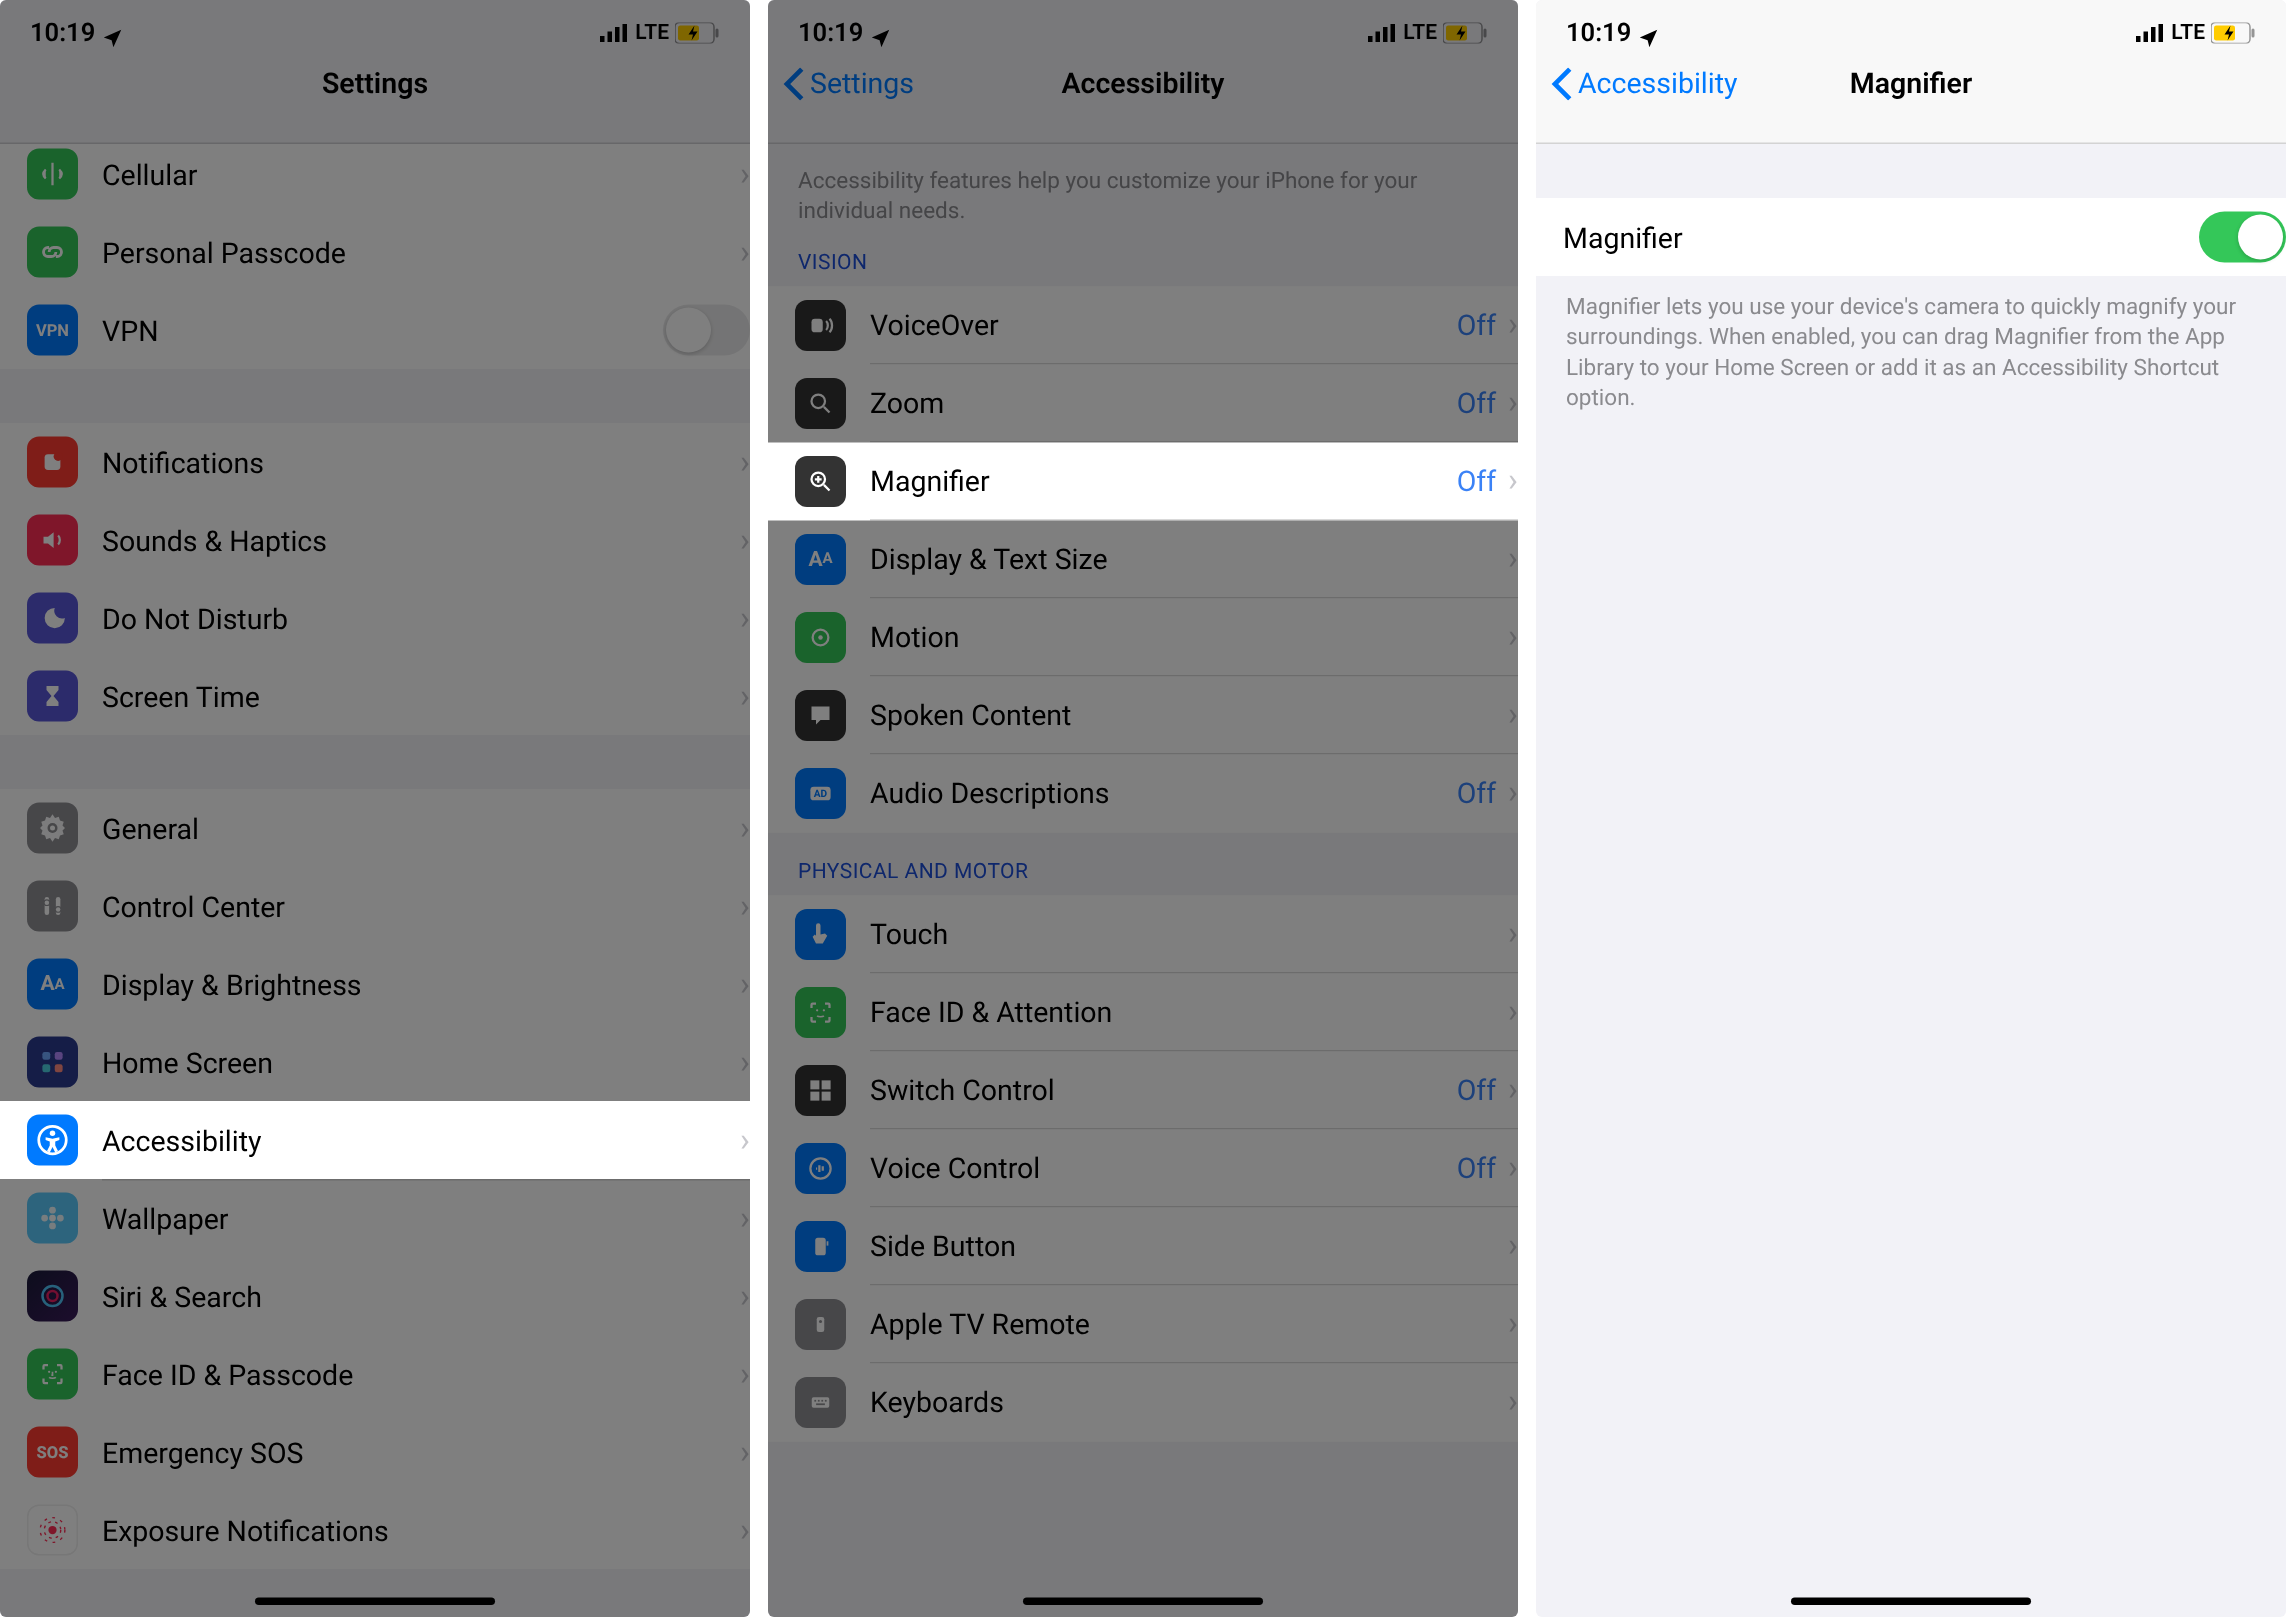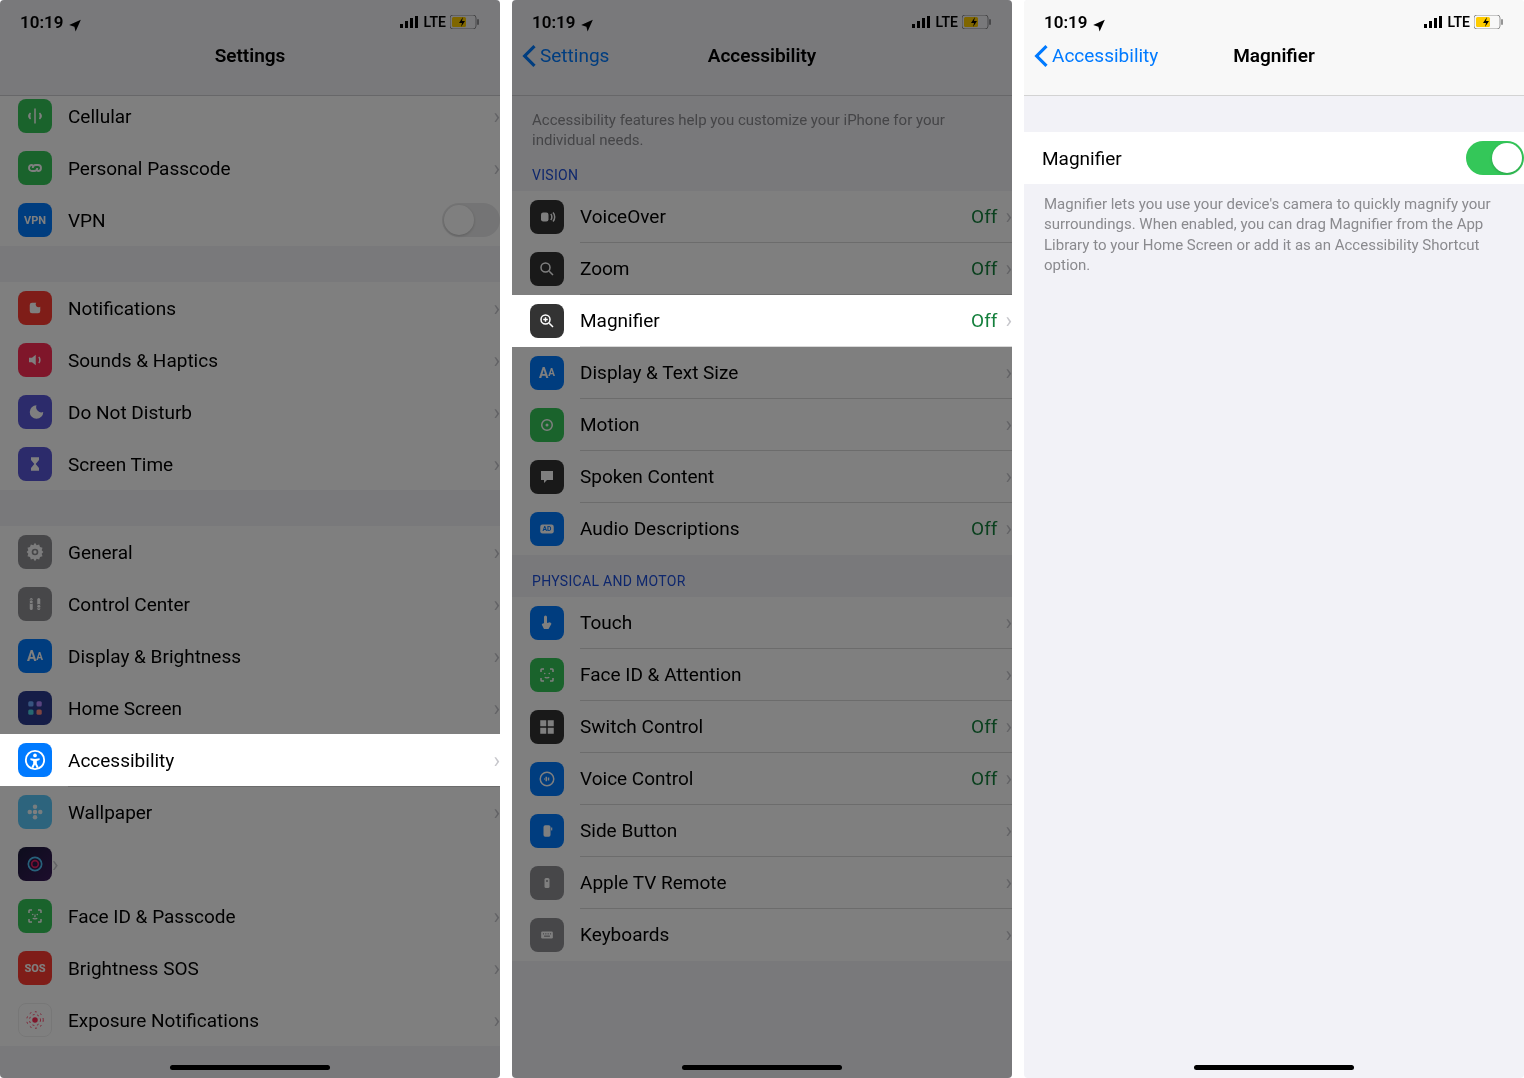--- a/index.html
+++ b/index.html
@@ -92,21 +92,21 @@
     font-size: 18px;
   }
   .row .label {
     flex: 1;
     font-size: 19px;
     color: #000;
     margin-left: 16px;
   }
   .row .value {
     font-size: 19px;
-    color: #15803d;
+    color: #3b82f6;
     margin-right: 8px;
   }
   .row .chev {
     color: #c7c7cc;
     font-size: 22px;
   }
   .row:not(:last-child)::after {
     content: "";
     position: absolute;
     left: 68px; right: 0; bottom: 0;
@@ -319,37 +319,38 @@
         <span class="label">Wallpaper</span>
         <span class="chev">›</span>
       </div>
       <div class="row">
         <div class="icon" style="background:linear-gradient(135deg,#1a1a3a,#3a1a5a)">
             <svg width="20" height="20" viewBox="0 0 24 24">
               <circle cx="12" cy="12" r="8" fill="none" stroke="#4fc3f7" stroke-width="2"></circle>
               <circle cx="12" cy="12" r="4" fill="none" stroke="#e91e63" stroke-width="2"></circle>
             </svg>
           </div>
+        <span class="label">Siri &amp; Search</span>
         <span class="chev">›</span>
       </div>
       <div class="row">
         <div class="icon" style="background:#34c759">
             <svg width="18" height="18" viewBox="0 0 24 24">
               <path stroke="#fff" stroke-width="2" fill="none" d="M4 8V5a1 1 0 011-1h3M20 8V5a1 1 0 00-1-1h-3M4 16v3a1 1 0 001 1h3M20 16v3a1 1 0 01-1 1h-3"></path>
               <circle cx="9" cy="10" r="1" fill="#fff"></circle>
               <circle cx="15" cy="10" r="1" fill="#fff"></circle>
               <path stroke="#fff" stroke-width="1.5" fill="none" d="M9 15c1 1 5 1 6 0M12 10v3h-1"></path>
             </svg>
           </div>
         <span class="label">Face ID &amp; Passcode</span>
         <span class="chev">›</span>
       </div>
       <div class="row">
         <div class="icon" style="background:#ff3b30;font-size:11px;font-weight:800">SOS</div>
-        <span class="label">Brightness SOS</span>
+        <span class="label">Emergency SOS</span>
         <span class="chev">›</span>
       </div>
       <div class="row">
         <div class="icon" style="background:#fff;border:1px solid #eee">
             <svg width="22" height="22" viewBox="0 0 24 24">
               <circle cx="12" cy="12" r="3" fill="#ff2d55"></circle>
               <g stroke="#ff2d55" stroke-width="1">
                 <circle cx="12" cy="12" r="6" fill="none" stroke-dasharray="2 3"></circle>
                 <circle cx="12" cy="12" r="9" fill="none" stroke-dasharray="2 4"></circle>
               </g>

